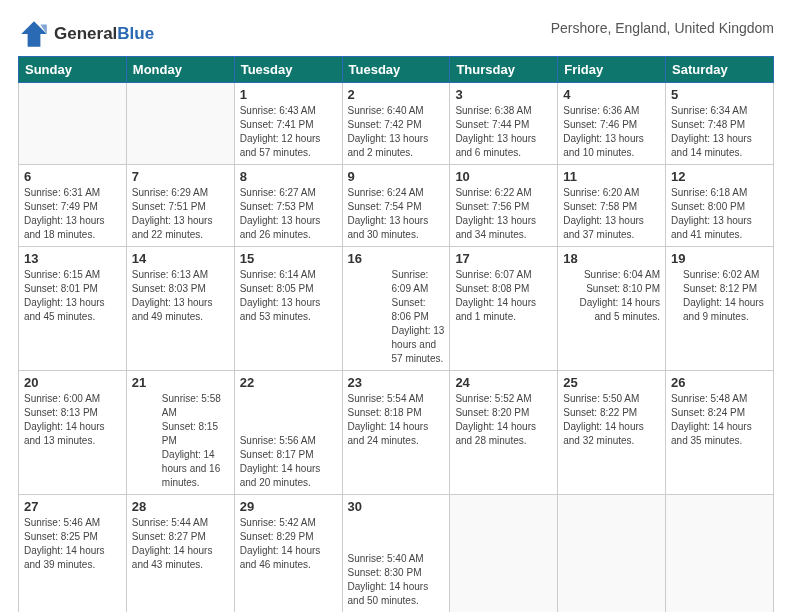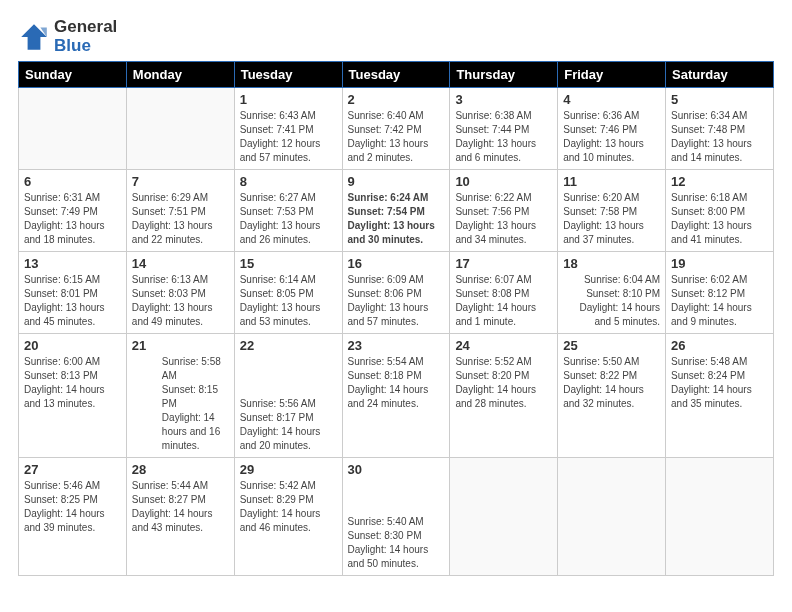--- a/index.html
+++ b/index.html
@@ -22,21 +22,21 @@
       align-items: flex-start;
       margin-bottom: 6px;
     }
     .logo {
       display: flex;
       align-items: center;
       gap: 4px;
     }
     .logo-text {
       display: flex;
-      flex-direction: column;
+      flex-direction: row;
       line-height: 1.1;
     }
     .logo-general {
       font-size: 17px;
       font-weight: bold;
       color: #333;
     }
     .logo-blue {
       font-size: 17px;
       font-weight: bold;
@@ -59,21 +59,21 @@
       font-size: 14px;
       color: #555;
       margin-top: 2px;
     }
     .calendar {
       width: 100%;
       border-collapse: collapse;
       margin-top: 4px;
     }
     .calendar th {
-      background: #000000;
+      background: #0f766e;
       color: #fff;
       font-size: 13px;
       font-weight: bold;
       padding: 5px 6px;
       text-align: left;
       border: 1px solid #2a6ab5;
     }
     .calendar td {
       border: 1px solid #ccc;
       vertical-align: top;
@@ -109,20 +109,21 @@
       <svg class="logo-icon" viewBox="0 0 40 40">
         <polygon points="20,4 36,20 28,20 28,36 12,36 12,20 4,20" fill="#2a6ab5"></polygon>
         <polygon points="28,8 36,8 36,20" fill="#2a6ab5" opacity="0.6"></polygon>
       </svg>
       <div class="logo-text">
         <span class="logo-general">General</span>
         <span class="logo-blue">Blue</span>
       </div>
     </div>
     <div class="title-block">
+      <div class="subtitle">Pershore, England, United Kingdom</div>
     </div>
   </div>
 
   <table class="calendar">
     <thead>
       <tr>
         <th>Sunday</th>
         <th>Monday</th>
         <th>Tuesday</th>
         <th>Tuesday</th>
@@ -180,21 +181,21 @@
 Daylight: 13 hours and 22 minutes.</div>
           </td>
           <td>
             <span class="day-num">8</span>
             <div class="day-info" style="white-space: pre-line;">Sunrise: 6:27 AM
 Sunset: 7:53 PM
 Daylight: 13 hours and 26 minutes.</div>
           </td>
           <td>
             <span class="day-num">9</span>
-            <div class="day-info" style="white-space: pre-line; font-weight: bold;">Sunrise: 6:24 AM
+            <div class="day-info" style="white-space: pre-line;">Sunrise: 6:24 AM
 Sunset: 7:54 PM
 Daylight: 13 hours and 30 minutes.</div>
           </td>
           <td>
             <span class="day-num">10</span>
             <div class="day-info" style="white-space: pre-line;">Sunrise: 6:22 AM
 Sunset: 7:56 PM
 Daylight: 13 hours and 34 minutes.</div>
           </td>
           <td>
@@ -224,39 +225,39 @@
 Daylight: 13 hours and 49 minutes.</div>
           </td>
           <td>
             <span class="day-num">15</span>
             <div class="day-info" style="white-space: pre-line;">Sunrise: 6:14 AM
 Sunset: 8:05 PM
 Daylight: 13 hours and 53 minutes.</div>
           </td>
           <td>
             <span class="day-num">16</span>
-            <div class="day-info" style="white-space: pre-line;">Sunrise: 6:09 AM
+            <div class="day-info" style="white-space: pre-line; margin-left: 44px;">Sunrise: 6:09 AM
 Sunset: 8:06 PM
 Daylight: 13 hours and 57 minutes.</div>
           </td>
           <td>
             <span class="day-num">17</span>
             <div class="day-info" style="white-space: pre-line;">Sunrise: 6:07 AM
 Sunset: 8:08 PM
 Daylight: 14 hours and 1 minute.</div>
           </td>
           <td>
             <span class="day-num">18</span>
             <div class="day-info" style="white-space: pre-line; text-align: right;">Sunrise: 6:04 AM
 Sunset: 8:10 PM
 Daylight: 14 hours and 5 minutes.</div>
           </td>
           <td>
             <span class="day-num">19</span>
-            <div class="day-info" style="white-space: pre-line;">Sunrise: 6:02 AM
+            <div class="day-info" style="white-space: pre-line; margin-left: 12px;">Sunrise: 6:02 AM
 Sunset: 8:12 PM
 Daylight: 14 hours and 9 minutes.</div>
           </td>
         </tr>
         <tr>
           <td>
             <span class="day-num">20</span>
             <div class="day-info" style="white-space: pre-line;">Sunrise: 6:00 AM
 Sunset: 8:13 PM
 Daylight: 14 hours and 13 minutes.</div>

